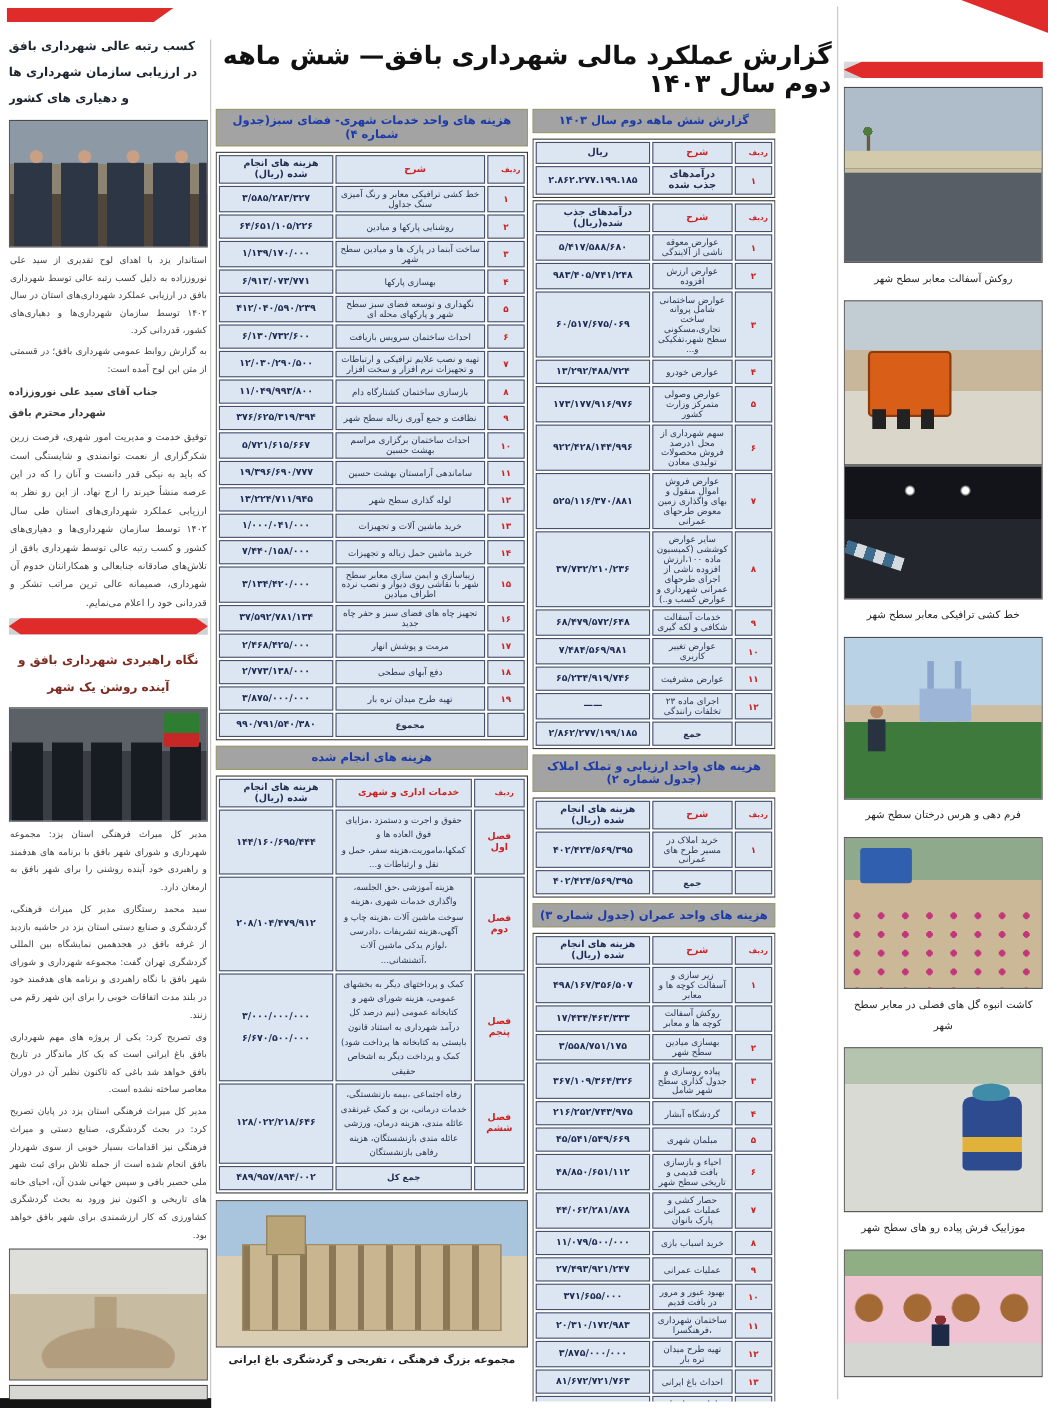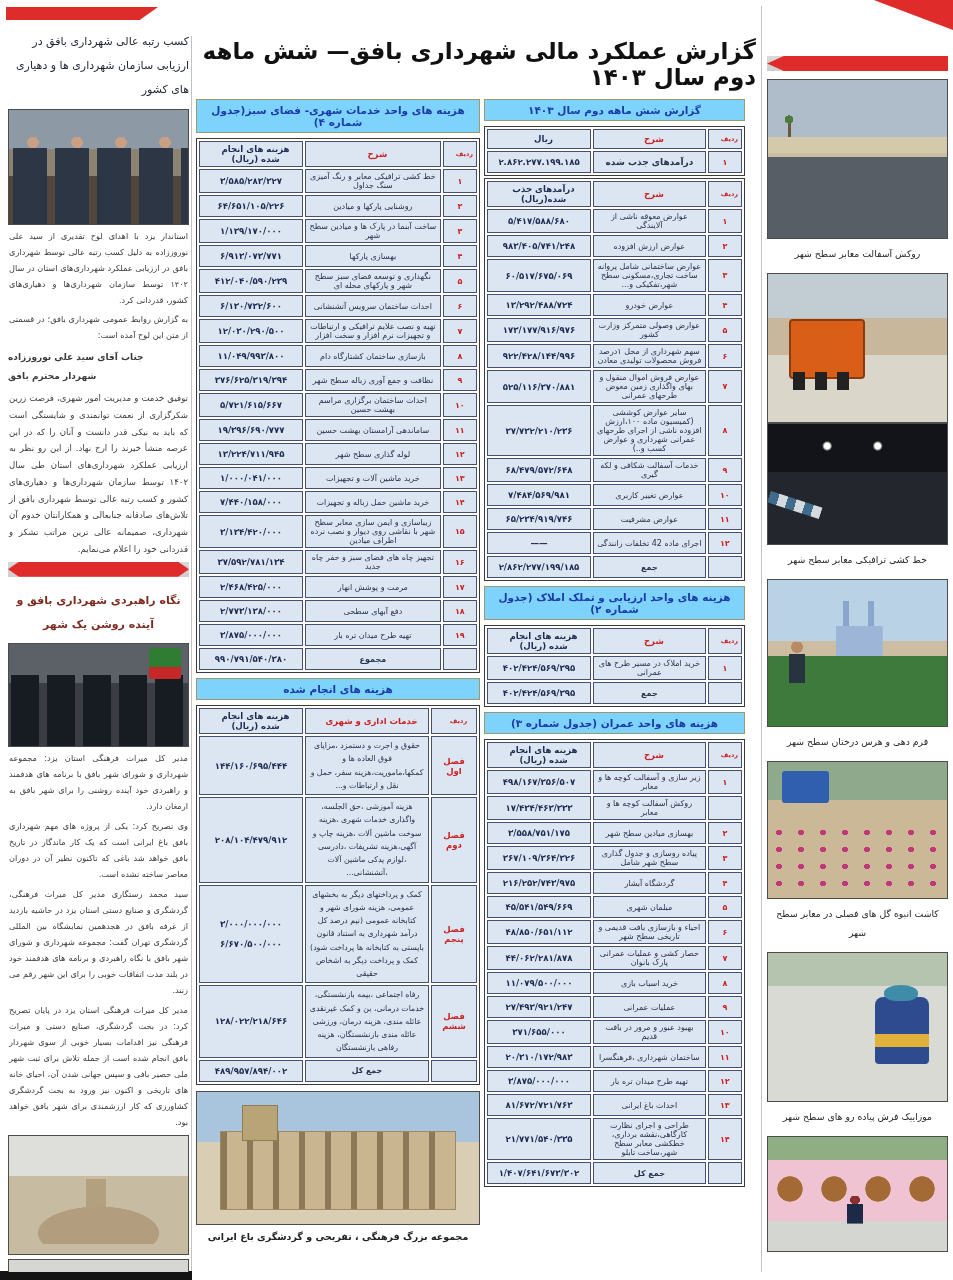--- a/index.html
+++ b/index.html
@@ -23,43 +23,43 @@
   .arrow-both  .red { clip-path:polygon(0 50%,6% 0,94% 0,100% 50%,94% 100%,6% 100%); }
 
   
   #title { position:absolute; left:196px; top:38px; width:560px; text-align:right;
            font-size:23px; font-weight:bold; color:#111; letter-spacing:-0.5px; }
 
   
   .col { position:absolute; overflow:hidden; }
   #left-col     { left:8px;   top:4px;  width:181px; height:1268px; }
   #center-left  { left:196px; top:94px; width:284px; height:1180px; }
-  #center-right { left:484px; top:94px; width:261px; height:1180px; }
+  #center-right { left:484px; top:94px; width:221px; height:1180px; }
   #right-col    { left:767px; top:52px; width:181px; height:1222px; }
 
   
-  .yhead { background:#7dd3fc; border:1px solid #9a9a6a; color:#1c3aa8; font-weight:bold;
+  .yhead { background:#a3a3a3; border:1px solid #9a9a6a; color:#1c3aa8; font-weight:bold;
            text-align:center; font-size:10.5px; padding:4px 2px; margin:5px 0; }
 
   
   table.rpt { width:100%; border-collapse:separate; border-spacing:2px;
               background:#fff; border:1px solid #3a3a3a; margin-bottom:2px; }
   .rpt th, .rpt td { background:#dce6f2; border:1px solid #46506b; font-size:8px;
                      padding:2px 3px; text-align:center; vertical-align:middle;
                      color:#26324e; height:22px; }
   .rpt th { color:#cc2222; font-weight:bold; font-size:8.5px; height:20px;padding-left:12px; }
   .rpt .c-num { width:20px; color:#cc2222; font-weight:bold; font-size:8px; }
   .rpt th.c-num { font-size:6.5px; }
   .rpt .c-val { width:104px; font-weight:bold; font-size:8.6px; color:#1d2b52; white-space:pre-line; }
   .rpt tfoot td { font-weight:bold; }
   .t5 .c-num { width:46px; font-size:8.5px; }
   .t5 td.c-desc { font-size:7.8px; line-height:1.7; }
 
   
-  .lc-head { font-size:11px; font-weight:normal; text-align:right; line-height:2.2;
+  .lc-head { font-size:11px; font-weight:bold; text-align:left; line-height:2.2;
              color:#1d2531; margin:8px 0 6px; }
   .lc-head2 { font-size:11px; font-weight:bold; text-align:center; line-height:2.2;
               color:#7d2b20; margin:12px 0 6px; }
   .art { font-size:8.2px; line-height:1.95; text-align:justify; color:#3c3c3c; margin:4px 1px; }
   .letter-line { text-align:left; font-size:9px; font-weight:bold; color:#3c3c3c; line-height:2.1; }
   .lc-cap { font-size:9.5px; font-weight:bold; text-align:center; color:#222; margin:6px 0; }
 
   
   .cap { font-size:9.3px; text-align:center; color:#262626; line-height:1.95; margin:6px 2px 10px; }
 
@@ -162,22 +162,22 @@
     <p class="art">به گزارش روابط عمومی شهرداری بافق؛ در قسمتی از متن این لوح آمده است:</p>
     <div class="letter-line">جناب آقای سید علی نوروززاده</div>
     <div class="letter-line">شهردار محترم بافق</div>
     <p class="art" style="font-size:8.6px">توفیق خدمت و مدیریت امور شهری، فرصت زرین شکرگزاری از نعمت توانمندی و شایستگی است که باید به نیکی قدر دانست و آنان را که در این عرصه منشأ خیرند را ارج نهاد. از این رو نظر به ارزیابی عملکرد شهرداری‌های استان طی سال ۱۴۰۲ توسط سازمان شهرداری‌ها و دهیاری‌های کشور و کسب رتبه عالی توسط شهرداری بافق از تلاش‌های صادقانه جنابعالی و همکارانتان خدوم آن شهرداری، صمیمانه عالی ترین مراتب تشکر و قدردانی خود را اعلام می‌نمایم.</p>
     <div class="arrow-band arrow-both">
         <div class="red"></div>
       </div>
     <div class="lc-head2">نگاه راهبردی شهرداری بافق و آینده روشن یک شهر</div>
     <div class="ph ph-meet"></div>
     <p class="art">مدیر کل میراث فرهنگی استان یزد: مجموعه شهرداری و شورای شهر بافق با برنامه های هدفمند و راهبردی خود آینده روشنی را برای شهر بافق به ارمغان دارد.</p>
+    <p class="art">سید محمد رستگاری مدیر کل میراث فرهنگی، گردشگری و صنایع دستی استان یزد در حاشیه بازدید از غرفه بافق در هجدهمین نمایشگاه بین المللی گردشگری تهران گفت: مجموعه شهرداری و شورای شهر بافق با نگاه راهبردی و برنامه های هدفمند خود در بلند مدت اتفاقات خوبی را برای این شهر رقم می زنند.</p>
     <p class="art">وی تصریح کرد: یکی از پروژه های مهم شهرداری بافق باغ ایرانی است که یک کار ماندگار در تاریخ بافق خواهد شد باغی که تاکنون نظیر آن در دوران معاصر ساخته نشده است.</p>
-    <p class="art">سید محمد رستگاری مدیر کل میراث فرهنگی، گردشگری و صنایع دستی استان یزد در حاشیه بازدید از غرفه بافق در هجدهمین نمایشگاه بین المللی گردشگری تهران گفت: مجموعه شهرداری و شورای شهر بافق با نگاه راهبردی و برنامه های هدفمند خود در بلند مدت اتفاقات خوبی را برای این شهر رقم می زنند.</p>
     <p class="art">مدیر کل میراث فرهنگی استان یزد در پایان تصریح کرد: در بحث گردشگری، صنایع دستی و میراث فرهنگی نیز اقدامات بسیار خوبی از سوی شهردار بافق انجام شده است از جمله تلاش برای ثبت شهر ملی حصیر بافی و سپس جهانی شدن آن، احیای خانه های تاریخی و اکنون نیز ورود به بحث گردشگری کشاورزی که کار ارزشمندی برای شهر بافق خواهد بود.</p>
     <div class="ph ph-sand1" style="margin:4px 0"></div>
     <div class="ph ph-sand2" style="margin:4px 0"></div>
 
   </div>
 
   <div id="center-left" class="col">
     <div class="yhead">هزینه های واحد خدمات شهری- فضای سبز(جدول شماره ۴)</div>
     <table class="rpt">
       <thead>
@@ -209,21 +209,21 @@
           <td class="c-desc">بهسازی پارکها</td>
           <td class="c-val">۶/۹۱۳/۰۷۳/۷۷۱</td>
         </tr>
           <tr>
           <td class="c-num">۵</td>
           <td class="c-desc">نگهداری و توسعه فضای سبز سطح شهر و پارکهای محله ای</td>
           <td class="c-val">۴۱۲/۰۴۰/۵۹۰/۲۳۹</td>
         </tr>
           <tr>
           <td class="c-num">۶</td>
-          <td class="c-desc">احداث ساختمان سرویس آتشنشانی</td>
+          <td class="c-desc">احداث ساختمان سرویس بازیافت</td>
           <td class="c-val">۶/۱۳۰/۷۳۲/۶۰۰</td>
         </tr>
           <tr>
           <td class="c-num">۷</td>
           <td class="c-desc">تهیه و نصب علایم ترافیکی و ارتباطات و تجهیزات نرم افزار و سخت افزار</td>
           <td class="c-val">۱۲/۰۳۰/۲۹۰/۵۰۰</td>
         </tr>
           <tr>
           <td class="c-num">۸</td>
           <td class="c-desc">بازسازی ساختمان کشتارگاه دام</td>
@@ -421,21 +421,21 @@
           <td class="c-desc">عوارض تغییر کاربری</td>
           <td class="c-val">۷/۴۸۴/۵۶۹/۹۸۱</td>
         </tr>
           <tr>
           <td class="c-num">۱۱</td>
           <td class="c-desc">عوارض مشرفیت</td>
           <td class="c-val">۶۵/۲۳۴/۹۱۹/۷۴۶</td>
         </tr>
           <tr>
           <td class="c-num">۱۲</td>
-          <td class="c-desc">اجرای ماده 42 تخلفات رانندگی</td>
+          <td class="c-desc">اجرای ماده ۲۳ تخلفات رانندگی</td>
           <td class="c-val">——</td>
         </tr>
         </tbody>
       <tfoot>
           <tr>
         <td class="c-num"></td>
         <td class="c-desc">جمع</td>
         <td class="c-val">۲/۸۶۲/۲۷۷/۱۹۹/۱۸۵</td>
       </tr>
         </tfoot>

